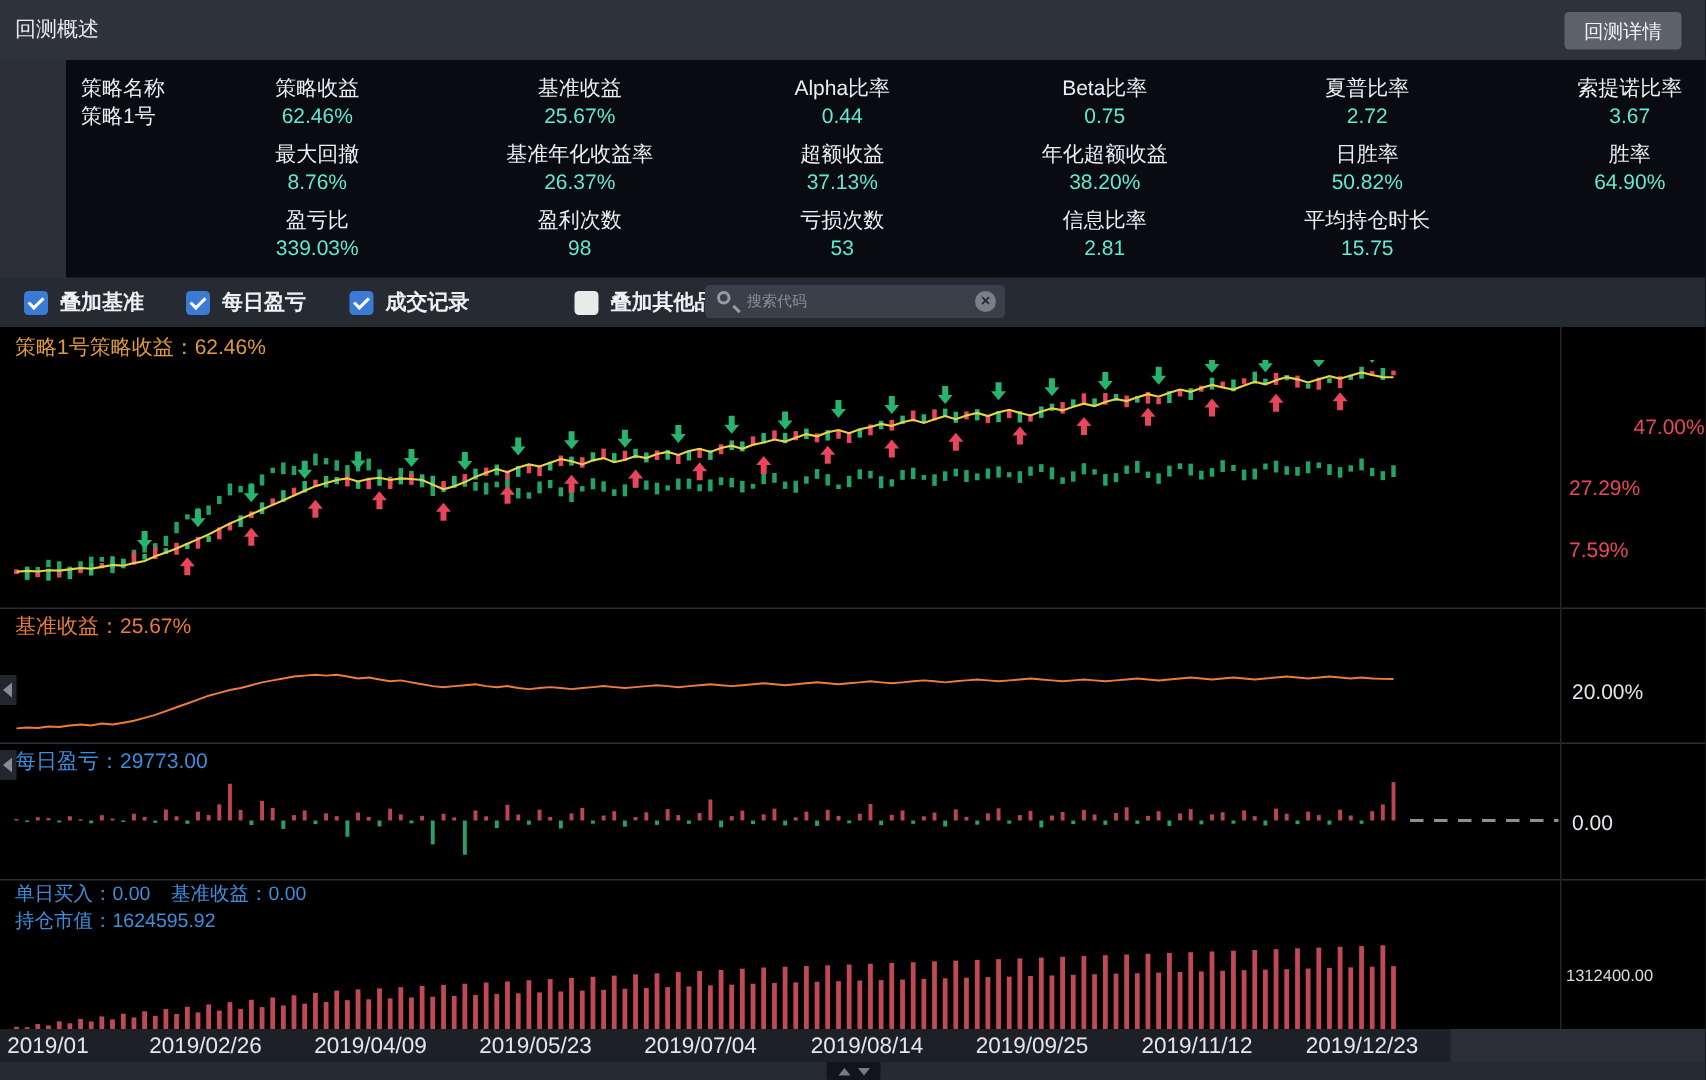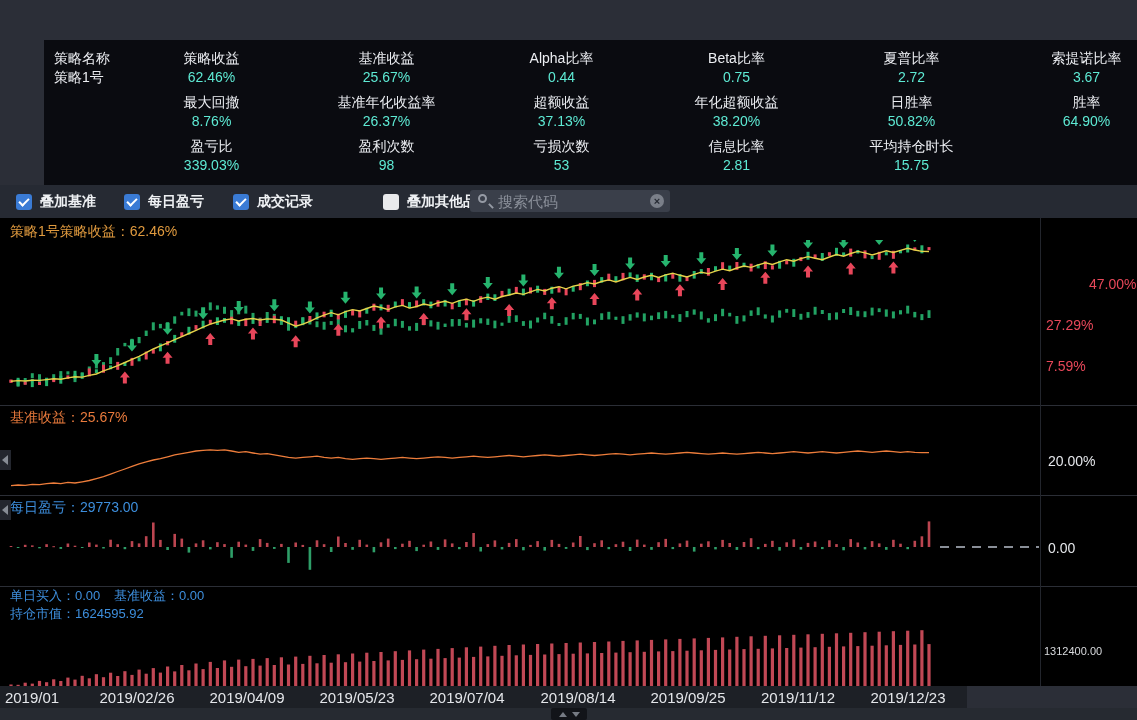--- a/index.html
+++ b/index.html
@@ -26,21 +26,21 @@
   
   .toolbar{position:absolute;left:0;top:185px;width:1137px;height:33px;background:#262a33;}
   .cb-group{position:absolute;top:8px;display:flex;align-items:center;gap:8px;cursor:pointer;}
   .cb{width:16px;height:16px;border-radius:3px;background:#e9eaec;position:relative;flex:0 0 auto;}
   .cb.checked{background:#3a7bd5;}
   .cb.checked::after{content:"";position:absolute;left:3px;top:4px;width:8px;height:4px;
                      border-left:2px solid #fff;border-bottom:2px solid #fff;transform:rotate(-45deg);}
   .cb-label{color:#eef0f3;font-size:14px;font-weight:600;white-space:nowrap;}
   .searchbox{position:absolute;left:470px;top:5px;width:200px;height:22px;}
   .searchbox input{width:100%;height:100%;background:#3a3f4a;border:none;border-radius:3px;
-                   color:#c9cdd4;font-size:15px;padding:0 20px 0 28px;outline:none;
+                   color:#c9cdd4;font-size:10px;padding:0 20px 0 28px;outline:none;
                    font-family:"Liberation Sans","DejaVu Sans",sans-serif;}
   .searchbox input::placeholder{color:#8a8f99;}
   .mag{position:absolute;left:8px;top:4px;width:9px;height:9px;border:2px solid #969ba5;border-radius:50%;}
   .mag::after{content:"";position:absolute;left:8px;top:9px;width:6px;height:2px;background:#969ba5;transform:rotate(45deg);}
   .clear{position:absolute;right:6px;top:4px;width:14px;height:14px;border-radius:50%;background:#7a7f89;
          color:#262a33;font-size:11px;line-height:14px;text-align:center;cursor:pointer;}
   .clear::after{content:"×";font-weight:bold;}
 
   
   .charts{position:absolute;left:0;top:218px;width:1137px;height:468px;background:#000;}
@@ -76,20 +76,24 @@
   .tri-up{width:0;height:0;border-left:4px solid transparent;border-right:4px solid transparent;
           border-bottom:5px solid #767b84;}
   .tri-down{width:0;height:0;border-left:4px solid transparent;border-right:4px solid transparent;
             border-top:5px solid #767b84;}
 </style>
 </head>
 <body>
 
 <div id="app">
 
+  <div class="topbar">
+    <div class="topbar-title">回测概述</div>
+    <div class="detail-btn">回测详情</div>
+  </div>
 
   <div class="stats">
     <div class="stats-name">
       <div>策略名称</div>
       <div>策略1号</div>
     </div>
     <div class="stats-grid">
       <div class="stat-cell">
           <div class="stat-label">策略收益</div>
           <div class="stat-value">62.46%</div>

